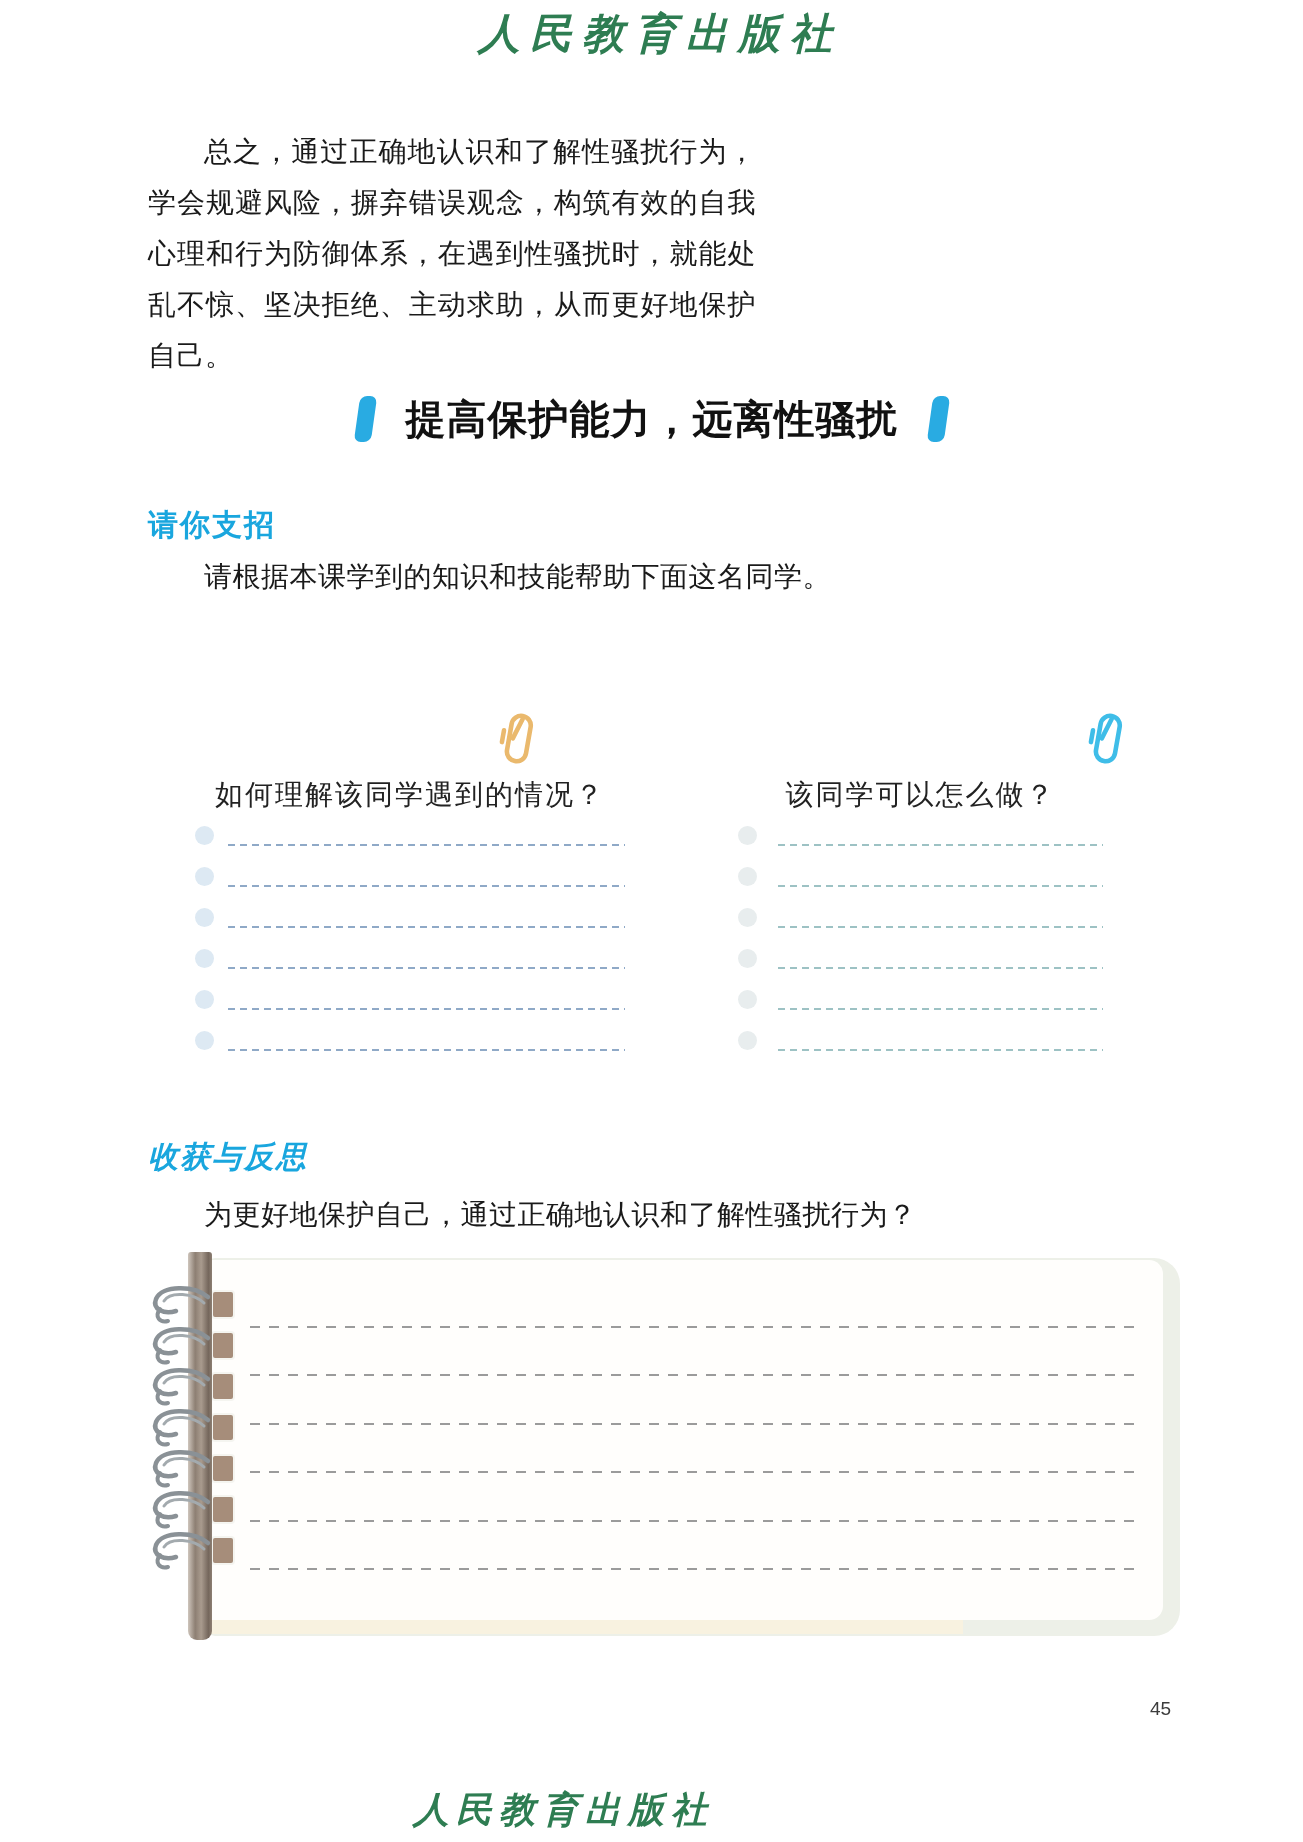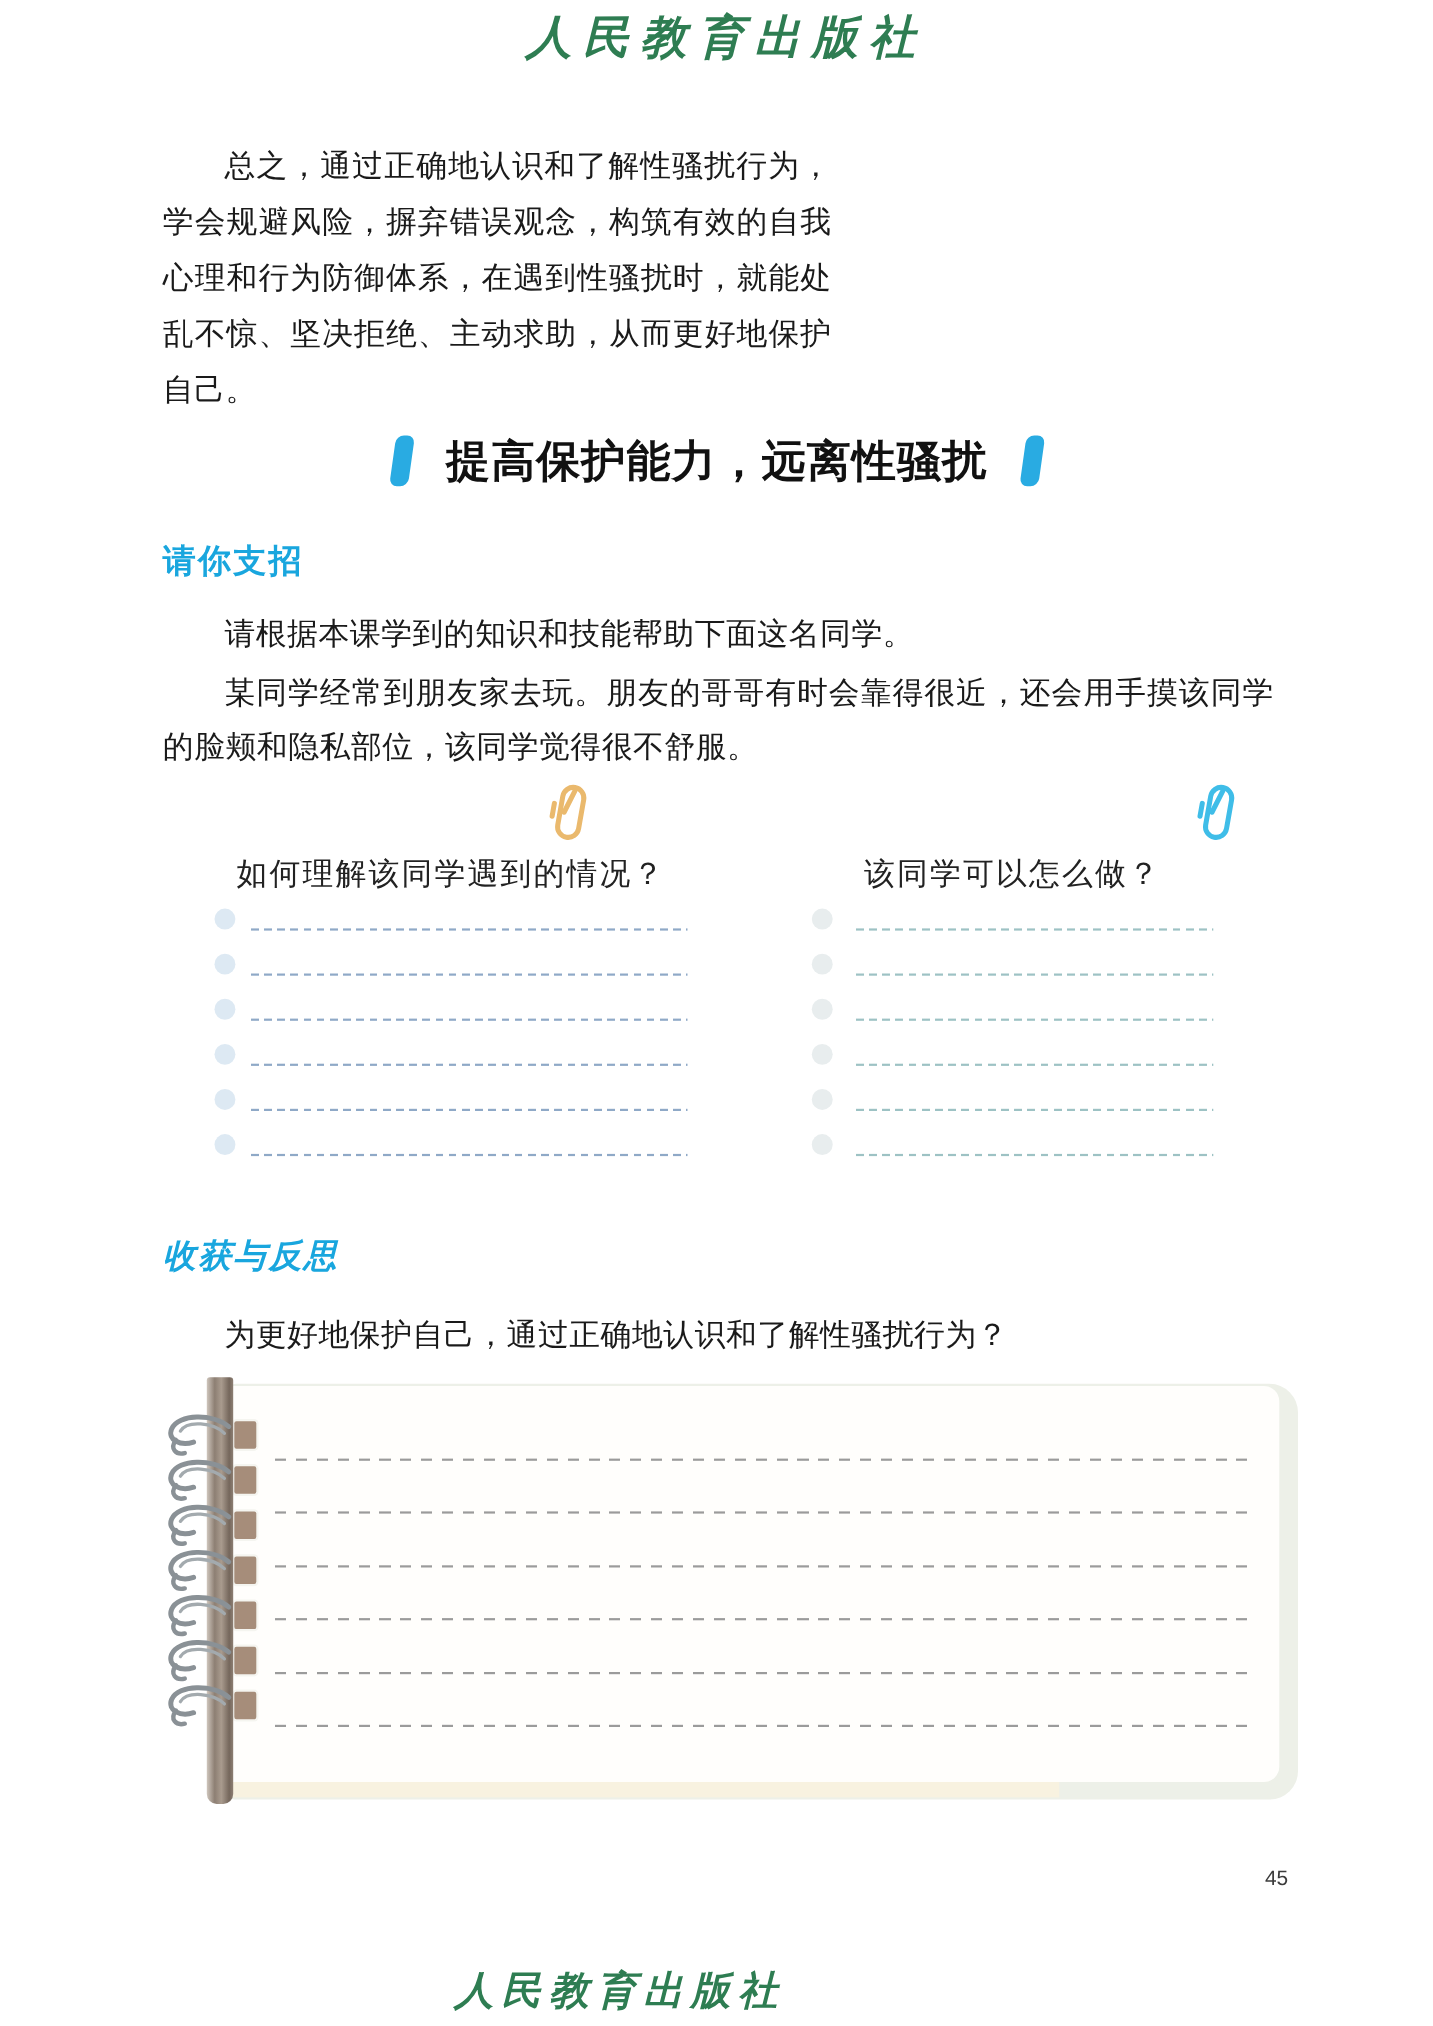--- a/index.html
+++ b/index.html
@@ -18,21 +18,21 @@
 
   
   .section-heading{position:absolute;left:0;top:394px;width:1303px;height:50px;
                    display:flex;align-items:center;justify-content:center;gap:32px;}
   .bracket{display:inline-block;width:17px;height:46px;background:#29abe2;border-radius:7px;
            transform:skewX(-8deg);}
   .section-title{font-size:40px;font-weight:bold;letter-spacing:1px;color:#111;}
 
   
   .sub-heading{position:absolute;left:148px;font-size:30px;font-weight:bold;color:#19a6de;
-               font-family:"Liberation Sans","DejaVu Sans",sans-serif;letter-spacing:2px;}
+               font-family:"Liberation Sans","DejaVu Sans",sans-serif;letter-spacing:2px;margin-top:15px;}
   .sub-advice{top:490px;}
   .sub-reflection{top:1122px;font-style:italic;}
 
   .body-line{position:absolute;left:148px;width:1010px;font-size:28px;line-height:49px;
              text-indent:2em;text-align:justify;letter-spacing:0.5px;}
   .instruction{top:552px;}
   .scenario{top:606px;}
   .reflection-question{top:1190px;}
 
   
@@ -91,21 +91,20 @@
   <div class="section-heading">
     <span class="bracket"></span>
     <span class="section-title">提高保护能力，远离性骚扰</span>
     <span class="bracket"></span>
   </div>
 
   <div class="sub-heading sub-advice">请你支招</div>
 
   <div class="body-line instruction">请根据本课学到的知识和技能帮助下面这名同学。</div>
 
-  <div class="body-line scenario">某同学经常到朋友家去玩。朋友的哥哥有时会靠得很近，还会用手摸该同学的脸颊和隐私部位，该同学觉得很不舒服。</div>
 
   <svg class="clip clip-left" viewBox="0 0 40 72" style="transform:rotate(10deg);">
     <g fill="none" stroke="#eab96d" stroke-width="5" stroke-linecap="round">
       <rect x="11" y="8" width="21" height="50" rx="10.5"></rect>
       <line x1="22" y1="11" x2="15" y2="34"></line>
       <line x1="4" y1="27" x2="4" y2="40"></line>
     </g>
   </svg>
 
   <svg class="clip clip-right" viewBox="0 0 40 72" style="transform:rotate(10deg);">

